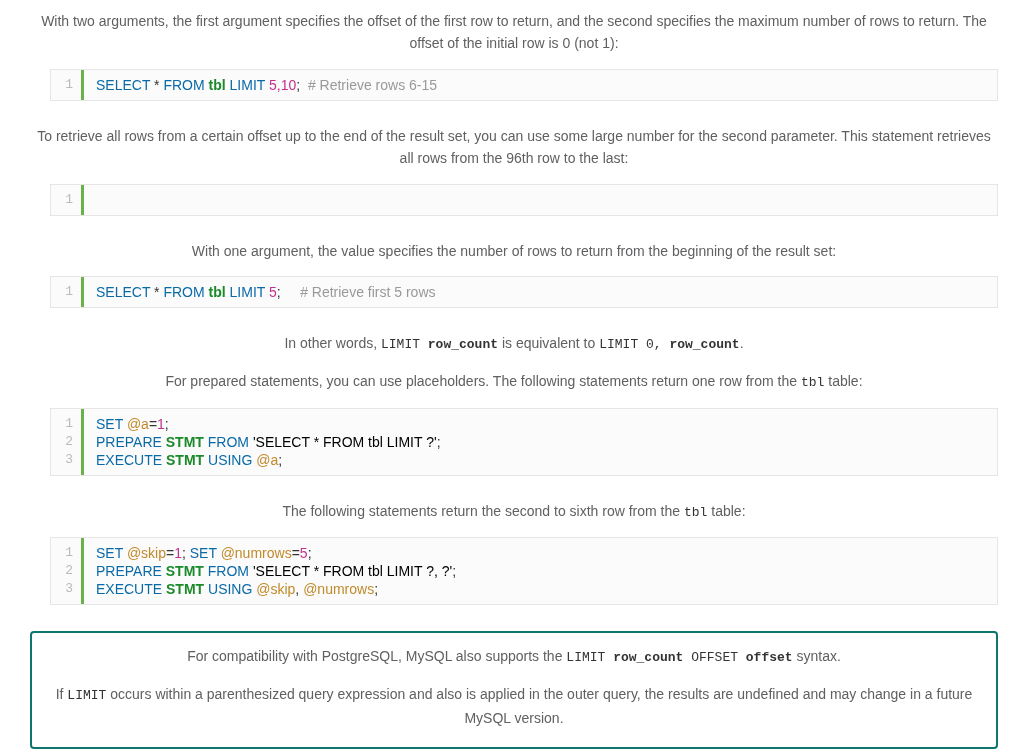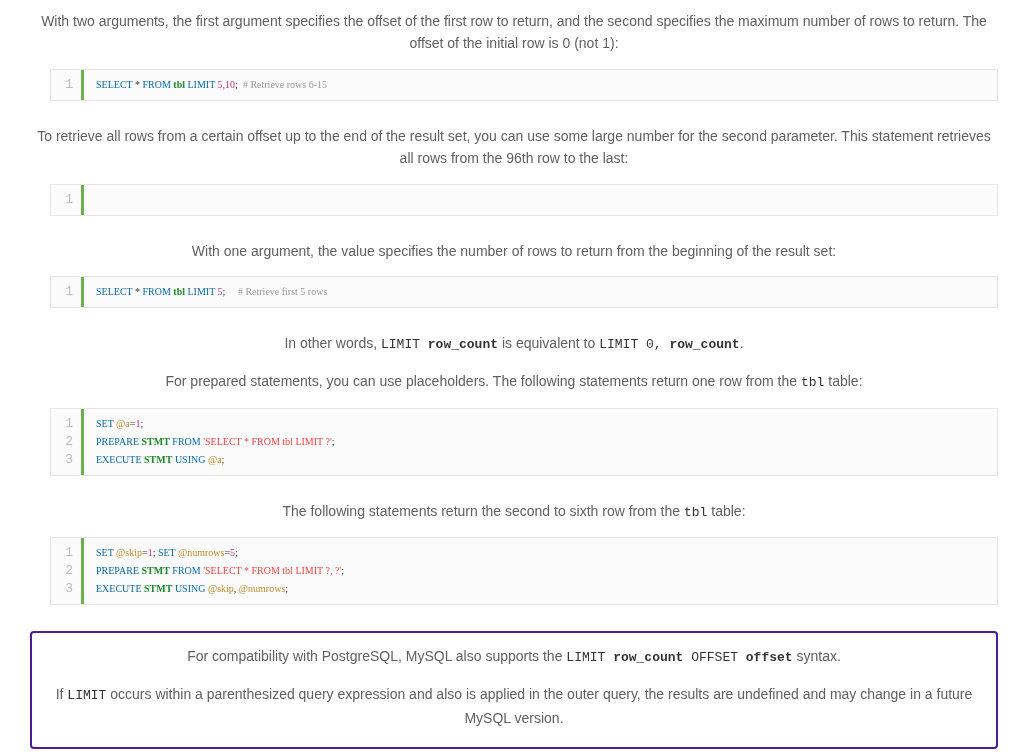--- a/index.html
+++ b/index.html
@@ -31,34 +31,34 @@
     min-width: 30px;
     color: #bbb;
     font-family: "Courier New", monospace;
     font-size: 13px;
     line-height: 18px;
     user-select: none;
   }
   .gutter div { padding: 0 8px; }
   .code {
     padding: 6px 12px;
-    font-family: Liberation Serif, serif;
-    font-size: 10px;
+    font-family: Liberation Sans, sans-serif;
+    font-size: 14px;
     line-height: 18px;
     white-space: pre;
     color: #333;
   }
   .tok-kw    { color: #0a6aa8; }  
   .tok-tbl   { color: #1a8a2a; font-weight: bold; }
   .tok-num   { color: #c2318b; }
   .tok-cmt   { color: #999; }
   .tok-var   { color: #c08a2a; } 
-  .tok-str   { color: #ef4444; }
+  .tok-str   { color: #000000; }
   .callout {
-    border: 2px solid #4c1d95;
+    border: 2px solid #0f766e;
     border-radius: 4px;
     padding: 12px 14px 4px 14px;
     margin-top: 26px;
   }
 </style>
 </head>
 <body>
 
 <p>With two arguments, the first argument specifies the offset of the first row to return, and the second specifies the maximum number of rows to return. The offset of the initial row is 0 (not 1):</p>
 

